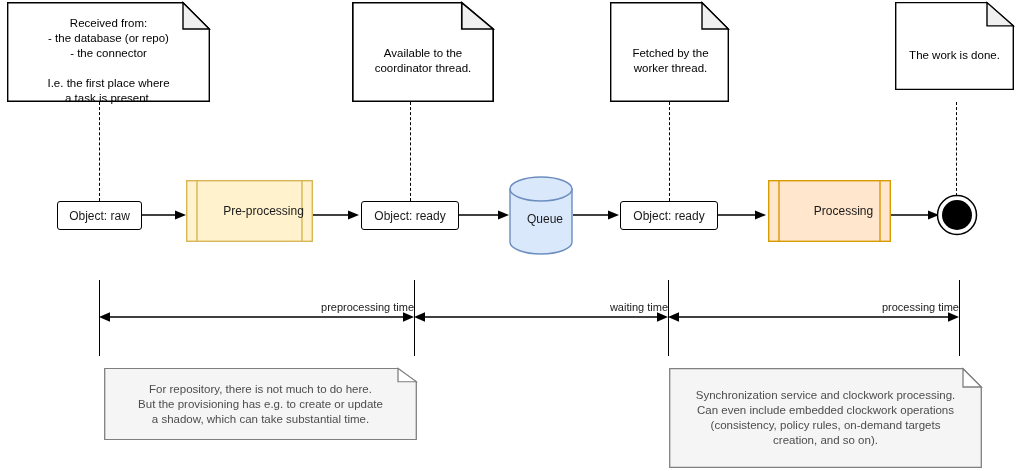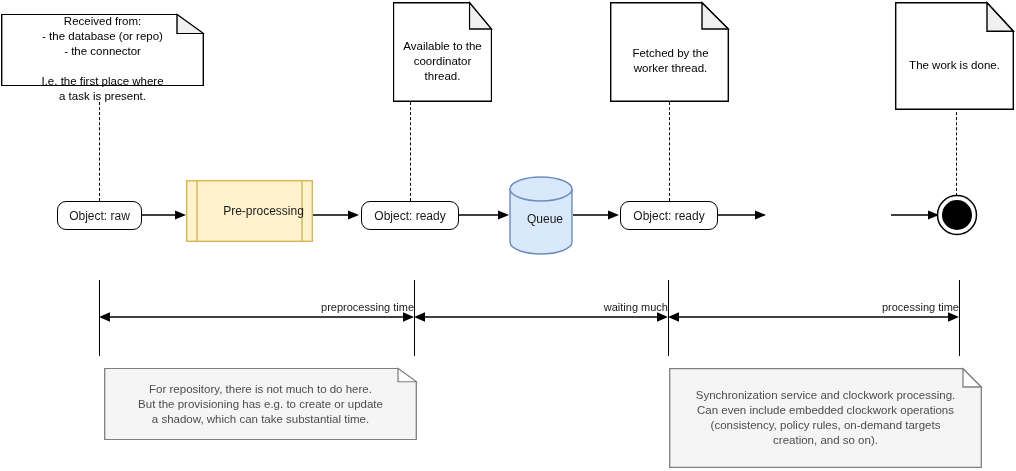--- a/index.html
+++ b/index.html
@@ -45,21 +45,21 @@
   }
   .note.top .note-text { padding-top: 18px; }
 
   .note.gray { color: #4d4d4d; }
 
   
   .obj-box {
     position: absolute;
     box-sizing: border-box;
     border: 1.4px solid #000000;
-    border-radius: 9px;
+    border-radius: 3px;
     background: #ffffff;
     display: flex;
     align-items: center;
     justify-content: center;
     font-size: 12px;
     color: #1a1a1a;
   }
   .task-box {
     position: absolute;
     box-sizing: border-box;
@@ -112,52 +112,52 @@
     text-align: right;
     white-space: nowrap;
   }
   svg { display: block; overflow: visible; }
 </style>
 </head>
 <body>
 
 <div id="canvas">
 
-  <div class="note top" style="left:1px; top:2px; width:203px; height:72px;margin-top:12px;">
+  <div class="note top" style="left:7px; top:2px; width:203px; height:100px;">
     <svg class="note-svg" viewBox="0 0 203 100" preserveAspectRatio="none">
       <path d="M0.7,0.7 L176,0.7 L202.3,27 L202.3,99.3 L0.7,99.3 Z" fill="#ffffff" stroke="#000000" stroke-width="1.4"></path>
       <path d="M176,0.7 L176,27 L202.3,27 Z" fill="#f0f0f0" stroke="#000000" stroke-width="1.4"></path>
     </svg>
     <div class="note-text">Received from:
 - the database (or repo)
 - the connector
 
 I.e. the first place where
 a task is present.</div>
   </div>
 
-  <div class="note top" style="left:352px; top:2px; width:99px; height:100px;margin-left:41px;">
+  <div class="note top" style="left:352px; top:2px; width:142px; height:100px;">
     <svg class="note-svg" viewBox="0 0 119 100" preserveAspectRatio="none">
       <path d="M0.7,0.7 L92,0.7 L118.3,27 L118.3,99.3 L0.7,99.3 Z" fill="#ffffff" stroke="#000000" stroke-width="1.4"></path>
       <path d="M92,0.7 L92,27 L118.3,27 Z" fill="#f0f0f0" stroke="#000000" stroke-width="1.4"></path>
     </svg>
     <div class="note-text">Available to the
 coordinator thread.</div>
   </div>
 
   <div class="note top" style="left:610px; top:2px; width:119px; height:100px;padding-left:8px;">
     <svg class="note-svg" viewBox="0 0 119 100" preserveAspectRatio="none">
       <path d="M0.7,0.7 L92,0.7 L118.3,27 L118.3,99.3 L0.7,99.3 Z" fill="#ffffff" stroke="#000000" stroke-width="1.4"></path>
       <path d="M92,0.7 L92,27 L118.3,27 Z" fill="#f0f0f0" stroke="#000000" stroke-width="1.4"></path>
     </svg>
     <div class="note-text">Fetched by the
 worker thread.</div>
   </div>
 
-  <div class="note top" style="left:895px; top:2px; width:119px; height:108px;">
+  <div class="note top" style="left:895px; top:2px; width:119px; height:88px;">
     <svg class="note-svg" viewBox="0 0 119 100" preserveAspectRatio="none">
       <path d="M0.7,0.7 L92,0.7 L118.3,27 L118.3,99.3 L0.7,99.3 Z" fill="#ffffff" stroke="#000000" stroke-width="1.4"></path>
       <path d="M92,0.7 L92,27 L118.3,27 Z" fill="#f0f0f0" stroke="#000000" stroke-width="1.4"></path>
     </svg>
     <div class="note-text">The work is done.</div>
   </div>
 
   <div class="vline-dashed" style="left:99px; top:102px; height:99px;"></div>
   <div class="vline-dashed" style="left:410px; top:102px; height:99px;"></div>
   <div class="vline-dashed" style="left:669px; top:102px; height:99px;"></div>
@@ -210,20 +210,28 @@
 
   <div class="obj-box" style="left:620px; top:201px; width:98px; height:29px;">
     <span>Object: ready</span>
   </div>
 
   <svg class="abs" style="left:718px; top:205px; width:50px; height:20px;">
     <line x1="0" y1="10" x2="40" y2="10" stroke="#000000" stroke-width="1.6"></line>
     <path d="M48,10 L37,5.4 L37,14.6 Z" fill="#000000"></path>
   </svg>
 
+  <div class="task-box" style="left:768px; top:180px; width:123px; height:62px;">
+    <svg class="task-svg" viewBox="0 0 123 62" preserveAspectRatio="none">
+      <rect x="0.7" y="0.7" width="121.6" height="60.6" fill="#ffe6cc" stroke="#d79b00" stroke-width="1.4"></rect>
+      <line x1="11" y1="0.7" x2="11" y2="61.3" stroke="#d79b00" stroke-width="1.4"></line>
+      <line x1="112" y1="0.7" x2="112" y2="61.3" stroke="#d79b00" stroke-width="1.4"></line>
+    </svg>
+    <span class="task-label">Processing</span>
+  </div>
 
   <svg class="abs" style="left:891px; top:205px; width:50px; height:20px;">
     <line x1="0" y1="10" x2="40" y2="10" stroke="#000000" stroke-width="1.6"></line>
     <path d="M48,10 L37,5.4 L37,14.6 Z" fill="#000000"></path>
   </svg>
 
   <div class="end-node" style="left:936px; top:194px; width:42px; height:42px;">
     <svg width="42" height="42" viewBox="0 0 42 42">
       <circle cx="21" cy="21" r="19.5" fill="#ffffff" stroke="#000000" stroke-width="1.5"></circle>
       <circle cx="21" cy="21" r="15" fill="#000000"></circle>
@@ -243,21 +251,21 @@
   <div class="measure-label" style="left:99px; top:301px; width:315px;">
     <span>preprocessing time</span>
   </div>
 
   <svg class="abs" style="left:414px; top:310px; width:254px; height:14px;">
     <line x1="10" y1="7" x2="244" y2="7" stroke="#000000" stroke-width="1.6"></line>
     <path d="M0,7 L11,2.2 L11,11.8 Z" fill="#000000"></path>
     <path d="M254,7 L243,2.2 L243,11.8 Z" fill="#000000"></path>
   </svg>
   <div class="measure-label" style="left:414px; top:301px; width:254px;">
-    <span>waiting much</span>
+    <span>waiting time</span>
   </div>
 
   <svg class="abs" style="left:668px; top:310px; width:291px; height:14px;">
     <line x1="10" y1="7" x2="281" y2="7" stroke="#000000" stroke-width="1.6"></line>
     <path d="M0,7 L11,2.2 L11,11.8 Z" fill="#000000"></path>
     <path d="M291,7 L280,2.2 L280,11.8 Z" fill="#000000"></path>
   </svg>
   <div class="measure-label" style="left:668px; top:301px; width:291px;">
     <span>processing time</span>
   </div>

